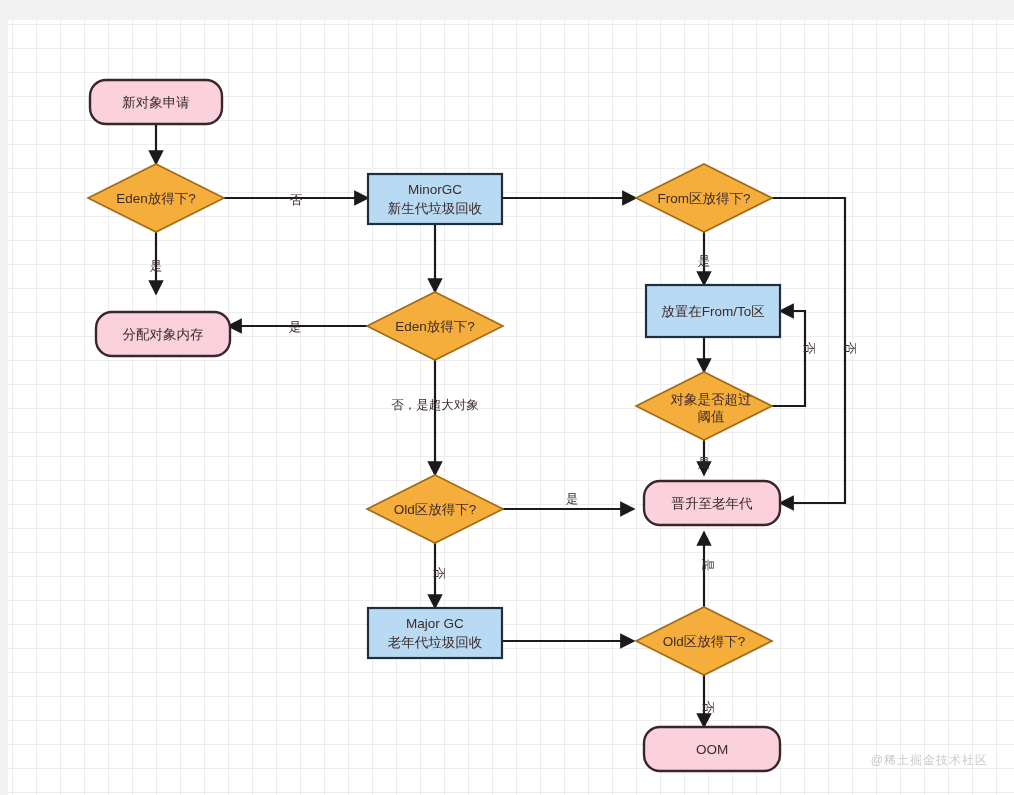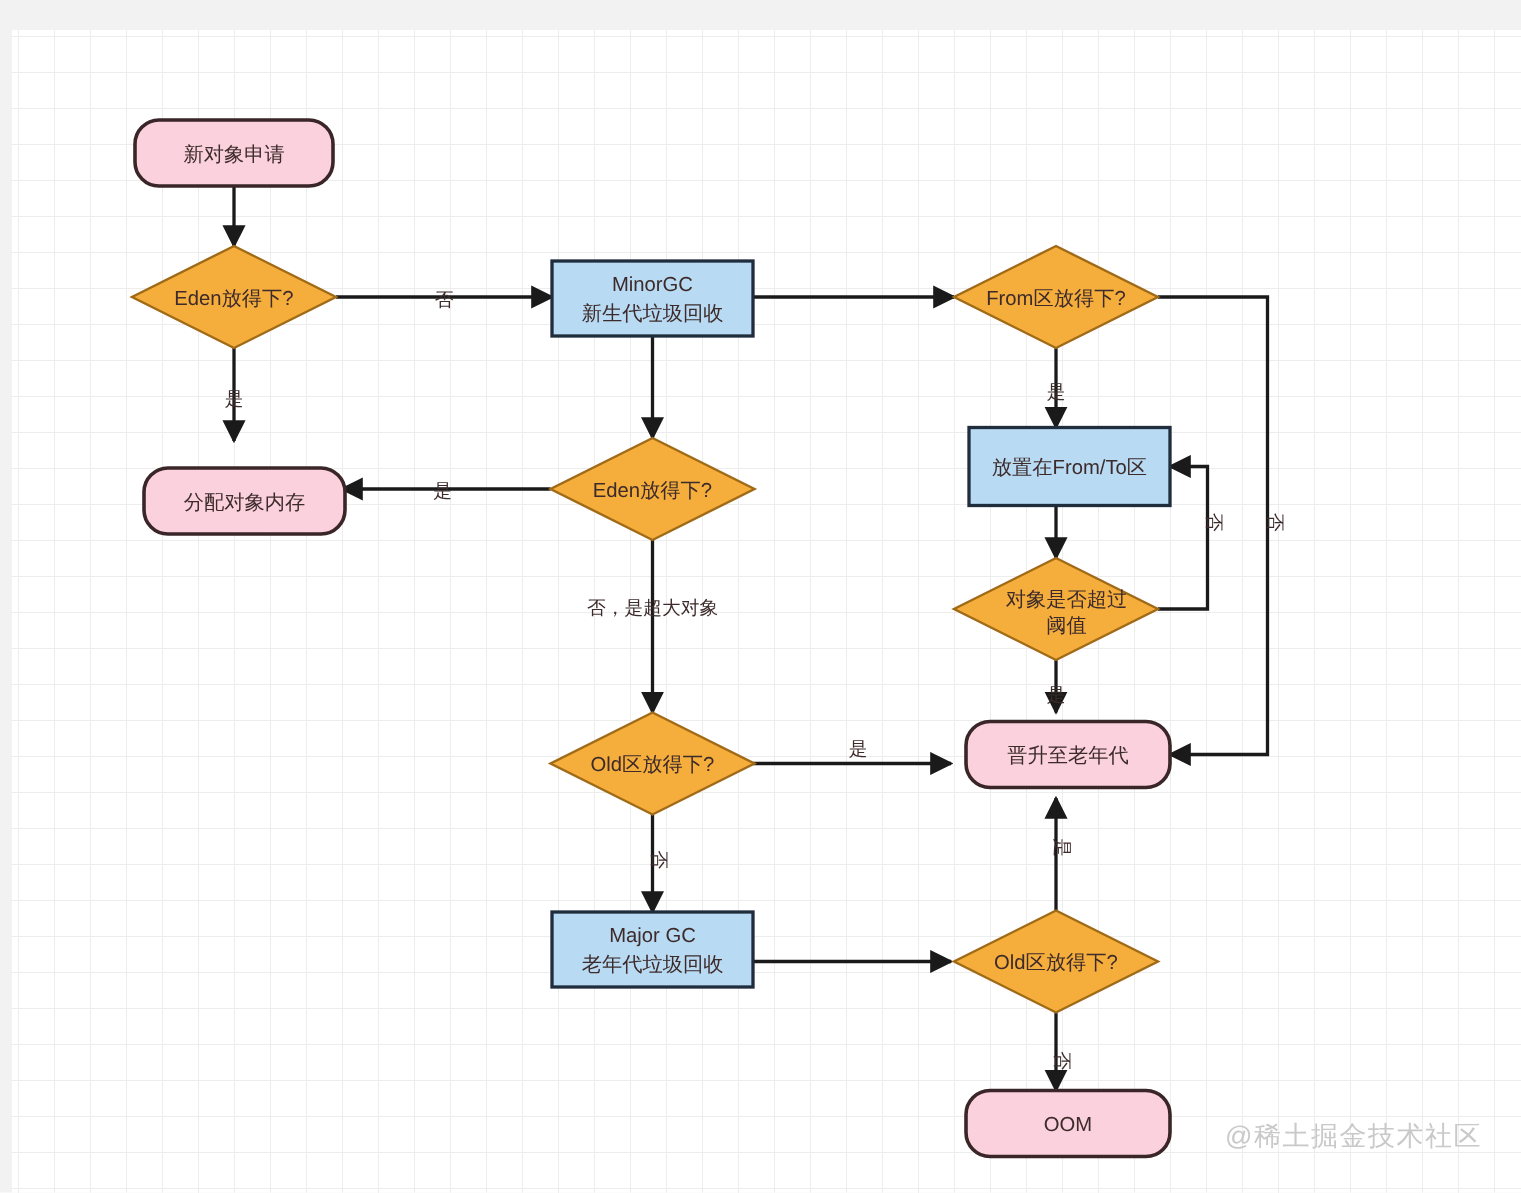--- a/index.html
+++ b/index.html
@@ -40,21 +40,21 @@
     position: absolute;
     left: 0;
     top: 0;
     width: 1006px;
     height: 775px;
   }
   .watermark {
     position: absolute;
     right: 26px;
     bottom: 26px;
-    font-size: 18px;
+    font-size: 12px;
     color: #c9c9c9;
     letter-spacing: 1px;
     font-family: "Liberation Sans", "DejaVu Sans", sans-serif;
     user-select: none;
   }
   svg text {
     font-family: "Liberation Sans", "DejaVu Sans", sans-serif;
     fill: #3d2b2b;
   }
   .node-label {

